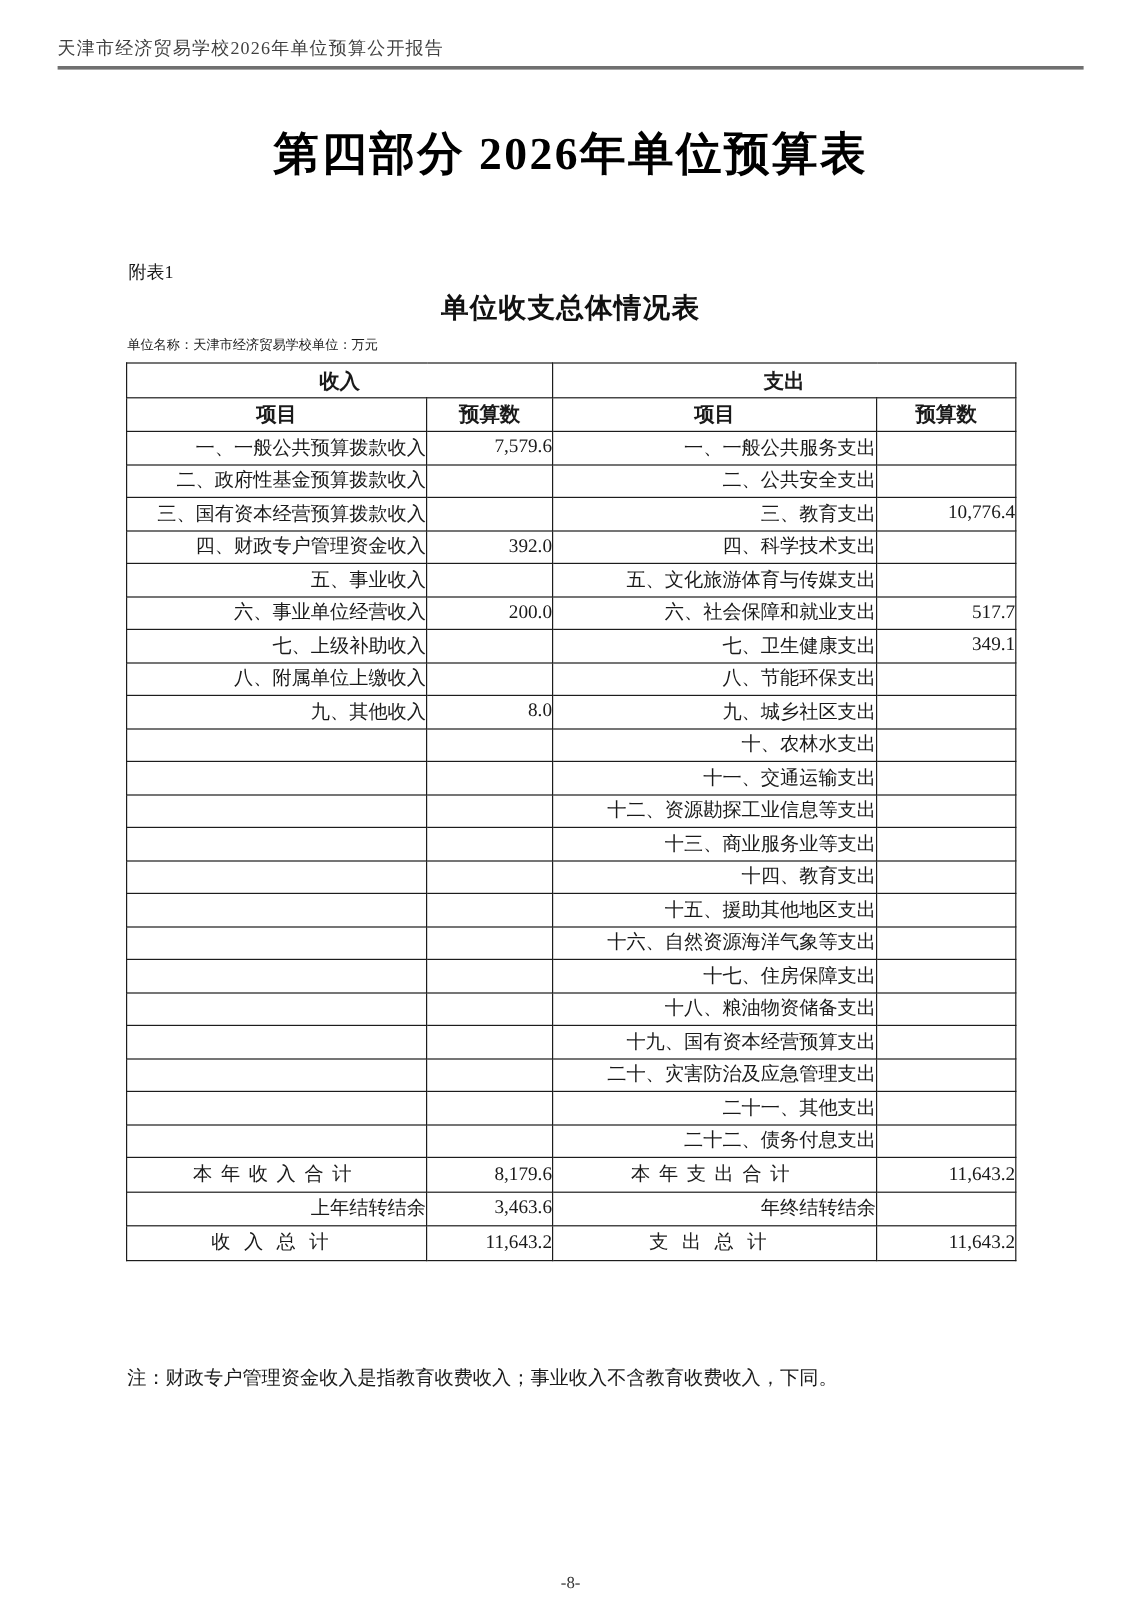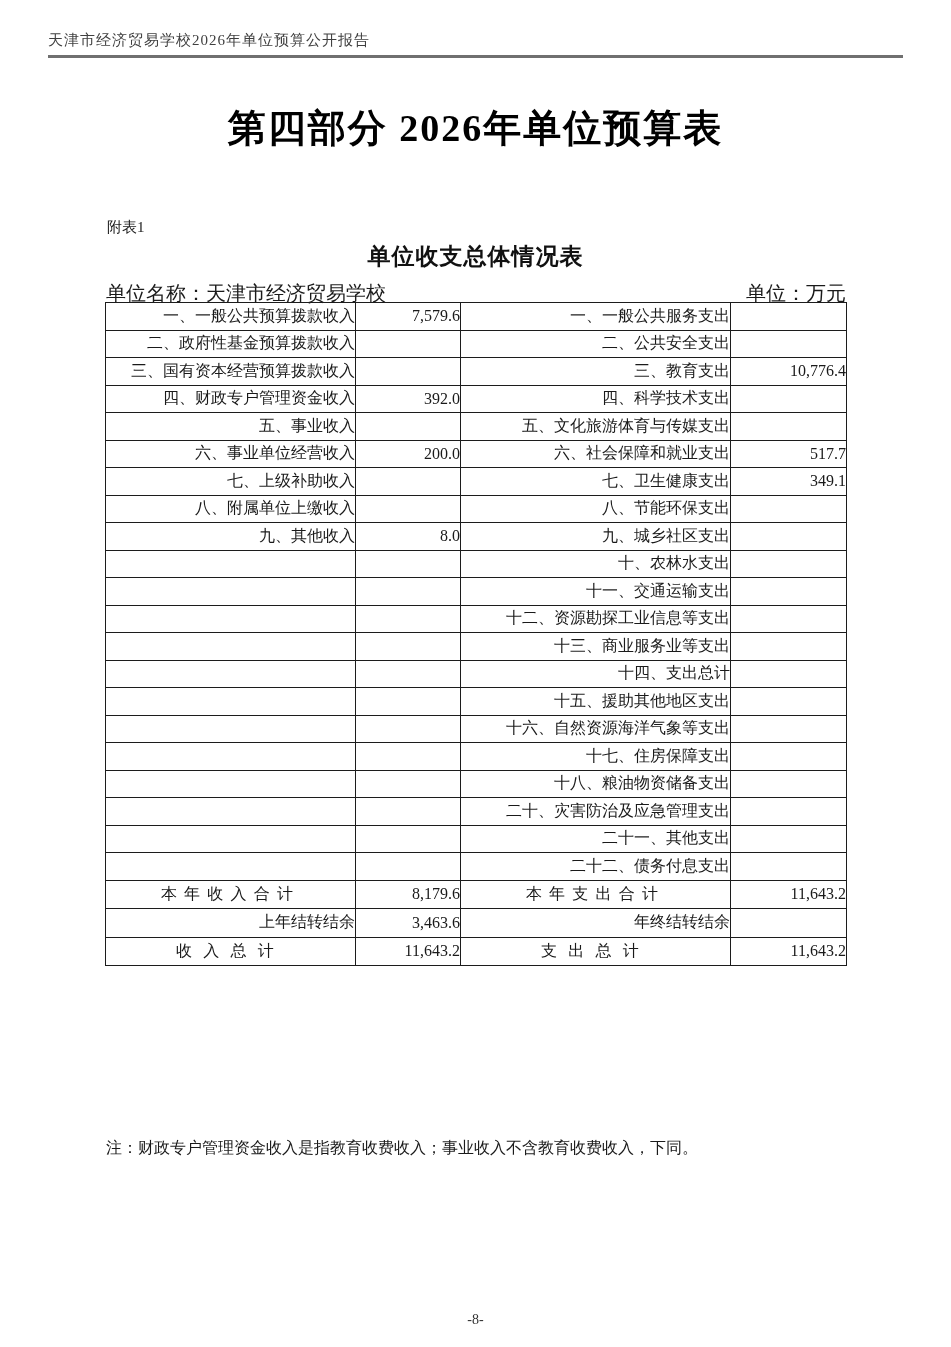--- a/index.html
+++ b/index.html
@@ -29,22 +29,22 @@
     position:absolute; top:218px; left:107px; font-size:15px;
   }
   .table-title {
     position:absolute; top:241px; left:0; width:100%;
     text-align:center; font-size:23px; font-weight:bold;
     font-family:"DejaVu Sans","Liberation Sans",sans-serif;
     letter-spacing:1px; color:#111;
   }
   .meta-line {
     position:absolute; top:280px; left:106px; width:740px;
-    display:flex; justify-content:space-between;
-    font-size:20px;
+    display:flex; justify-content:flex-start;
+    font-size:11px;
   }
   table.budget {
     position:absolute; top:302px; left:105px;
     width:741px; border-collapse:collapse; table-layout:fixed;
   }
   table.budget col.c-item1 { width:250px; }
   table.budget col.c-val1  { width:105px; }
   table.budget col.c-item2 { width:270px; }
   table.budget col.c-val2  { width:116px; }
   table.budget th, table.budget td {
@@ -91,20 +91,30 @@
   </div>
 
   <table class="budget">
     <colgroup>
       <col class="c-item1">
         <col class="c-val1">
         <col class="c-item2">
         <col class="c-val2">
     </colgroup>
     <thead>
+      <tr class="hdr1">
+        <th colspan="2">收入</th>
+        <th colspan="2">支出</th>
+      </tr>
+      <tr class="hdr2">
+        <th>项目</th>
+        <th>预算数</th>
+        <th>项目</th>
+        <th>预算数</th>
+      </tr>
     </thead>
     <tbody>
         <tr class="data-row">
           <td class="item">一、一般公共预算拨款收入</td>
           <td class="val">7,579.6</td>
           <td class="item">一、一般公共服务支出</td>
           <td class="val"></td>
         </tr>
         <tr class="data-row">
           <td class="item">二、政府性基金预算拨款收入</td>
@@ -174,21 +184,21 @@
         </tr>
         <tr class="data-row">
           <td class="item"></td>
           <td class="val"></td>
           <td class="item">十三、商业服务业等支出</td>
           <td class="val"></td>
         </tr>
         <tr class="data-row">
           <td class="item"></td>
           <td class="val"></td>
-          <td class="item">十四、支出总计</td>
+          <td class="item">十四、教育支出</td>
           <td class="val"></td>
         </tr>
         <tr class="data-row">
           <td class="item"></td>
           <td class="val"></td>
           <td class="item">十五、援助其他地区支出</td>
           <td class="val"></td>
         </tr>
         <tr class="data-row">
           <td class="item"></td>
@@ -199,20 +209,26 @@
         <tr class="data-row">
           <td class="item"></td>
           <td class="val"></td>
           <td class="item">十七、住房保障支出</td>
           <td class="val"></td>
         </tr>
         <tr class="data-row">
           <td class="item"></td>
           <td class="val"></td>
           <td class="item">十八、粮油物资储备支出</td>
+          <td class="val"></td>
+        </tr>
+        <tr class="data-row">
+          <td class="item"></td>
+          <td class="val"></td>
+          <td class="item">十九、国有资本经营预算支出</td>
           <td class="val"></td>
         </tr>
         <tr class="data-row">
           <td class="item"></td>
           <td class="val"></td>
           <td class="item">二十、灾害防治及应急管理支出</td>
           <td class="val"></td>
         </tr>
         <tr class="data-row">
           <td class="item"></td>

